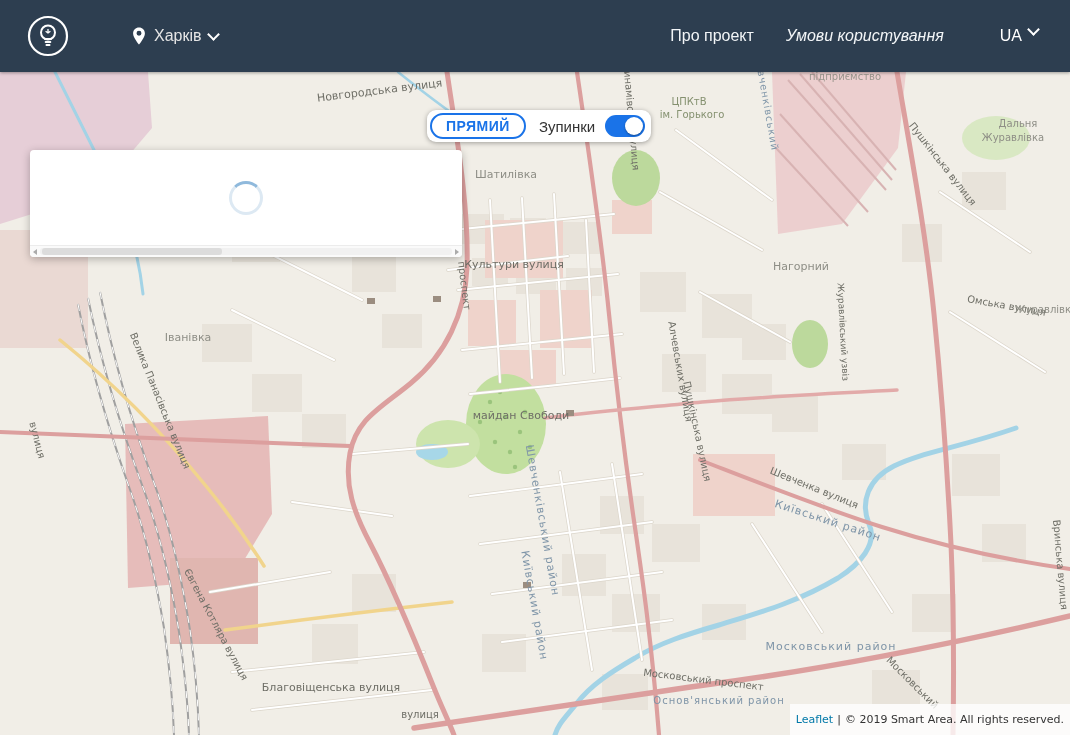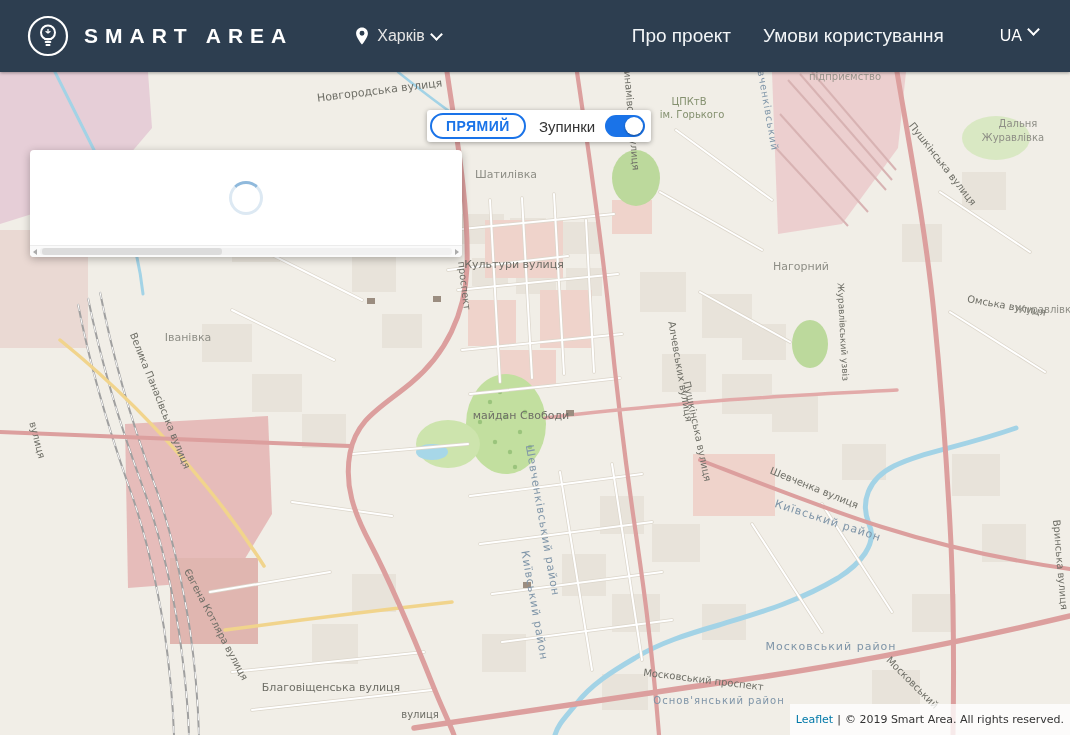--- a/index.html
+++ b/index.html
@@ -12,31 +12,31 @@
   .header{
     position:absolute;top:0;left:0;width:1070px;height:72px;
     background:#2d3e50;display:flex;align-items:center;z-index:30;
     box-shadow:0 1px 3px rgba(0,0,0,.35);
   }
   .logo{margin-left:26px;width:44px;height:44px;flex:0 0 auto;}
   .brand{color:#ffffff;font-size:21px;font-weight:bold;letter-spacing:7px;margin-left:14px;white-space:nowrap;}
   .city{display:flex;align-items:center;margin-left:62px;color:#e5e5e5;font-size:16px;cursor:pointer;white-space:nowrap;}
   .city .pin{margin-right:8px;display:flex;}
   .chev{display:inline-block;width:7px;height:7px;border-right:2px solid #fff;border-bottom:2px solid #fff;transform:rotate(45deg);margin-left:7px;position:relative;top:-2px;}
-  .nav{margin-left:auto;display:flex;align-items:center;color:#f2f5f7;font-size:19px;}
+  .nav{margin-left:auto;display:flex;align-items:center;color:#f2f5f7;font-size:16px;}
   .nav-item{cursor:pointer;white-space:nowrap;}
-  .nav-item + .nav-item{margin-left:32px;}
+  .nav-item + .nav-item{margin-left:32px;font-style:italic;}
   .lang{display:flex;align-items:flex-start;color:#fff;font-size:16px;margin-left:56px;margin-right:32px;cursor:pointer;}
   
   .map{position:absolute;top:72px;left:0;width:1070px;height:663px;overflow:hidden;background:#f1eee7;}
   .map-svg{display:block;}
   
   .mode-control{
     position:absolute;top:110px;left:427px;z-index:20;
-    display:flex;align-items:center;background:#fff;border-radius:3px;
+    display:flex;align-items:center;background:#fff;border-radius:9px;
     padding:3px 6px 3px 3px;box-shadow:0 1px 5px rgba(0,0,0,.35);
   }
   .route-btn{
     border:2px solid #1a73e8;color:#1a73e8;background:#fff;border-radius:15px;
     padding:3px 14px;font-size:14px;font-weight:bold;letter-spacing:.5px;
     font-family:inherit;cursor:pointer;
   }
   .stops-label{margin:0 10px 0 13px;font-size:15px;color:#333;}
   .toggle{width:40px;height:22px;background:#9bb8d8;border-radius:11px;position:relative;cursor:pointer;flex:0 0 auto;}
   .toggle.on{background:#1a73e8;}
@@ -71,21 +71,20 @@
 </head>
 <body>
 
 <div class="header">
   <svg class="logo" viewBox="0 0 44 44">
     <circle cx="22" cy="22" r="19" fill="none" stroke="#ffffff" stroke-width="2.2"></circle>
     <circle cx="22" cy="18.5" r="7" fill="none" stroke="#ffffff" stroke-width="2"></circle>
     <path d="M19 25 h6 M19.6 28 h4.8 M20.4 31 h3.2" stroke="#ffffff" stroke-width="1.8" fill="none" stroke-linecap="round"></path>
     <path d="M22 15 v4 M19.6 17.3 l2.4 1.7 2.4-1.7" stroke="#ffffff" stroke-width="1.3" fill="none"></path>
   </svg>
-  <div class="brand">SMART AREA</div>
 
   <div class="city">
     <span class="pin">
       <svg width="14" height="18" viewBox="0 0 24 32">
         <path d="M12 1C6 1 1.5 5.6 1.5 11.4 1.5 19 12 31 12 31s10.5-12 10.5-19.6C22.5 5.6 18 1 12 1zm0 14.6a4.4 4.4 0 1 1 0-8.8 4.4 4.4 0 0 1 0 8.8z" fill="#ffffff"></path>
       </svg>
     </span>
     <span>Харків</span>
     <span class="chev"></span>
   </div>

